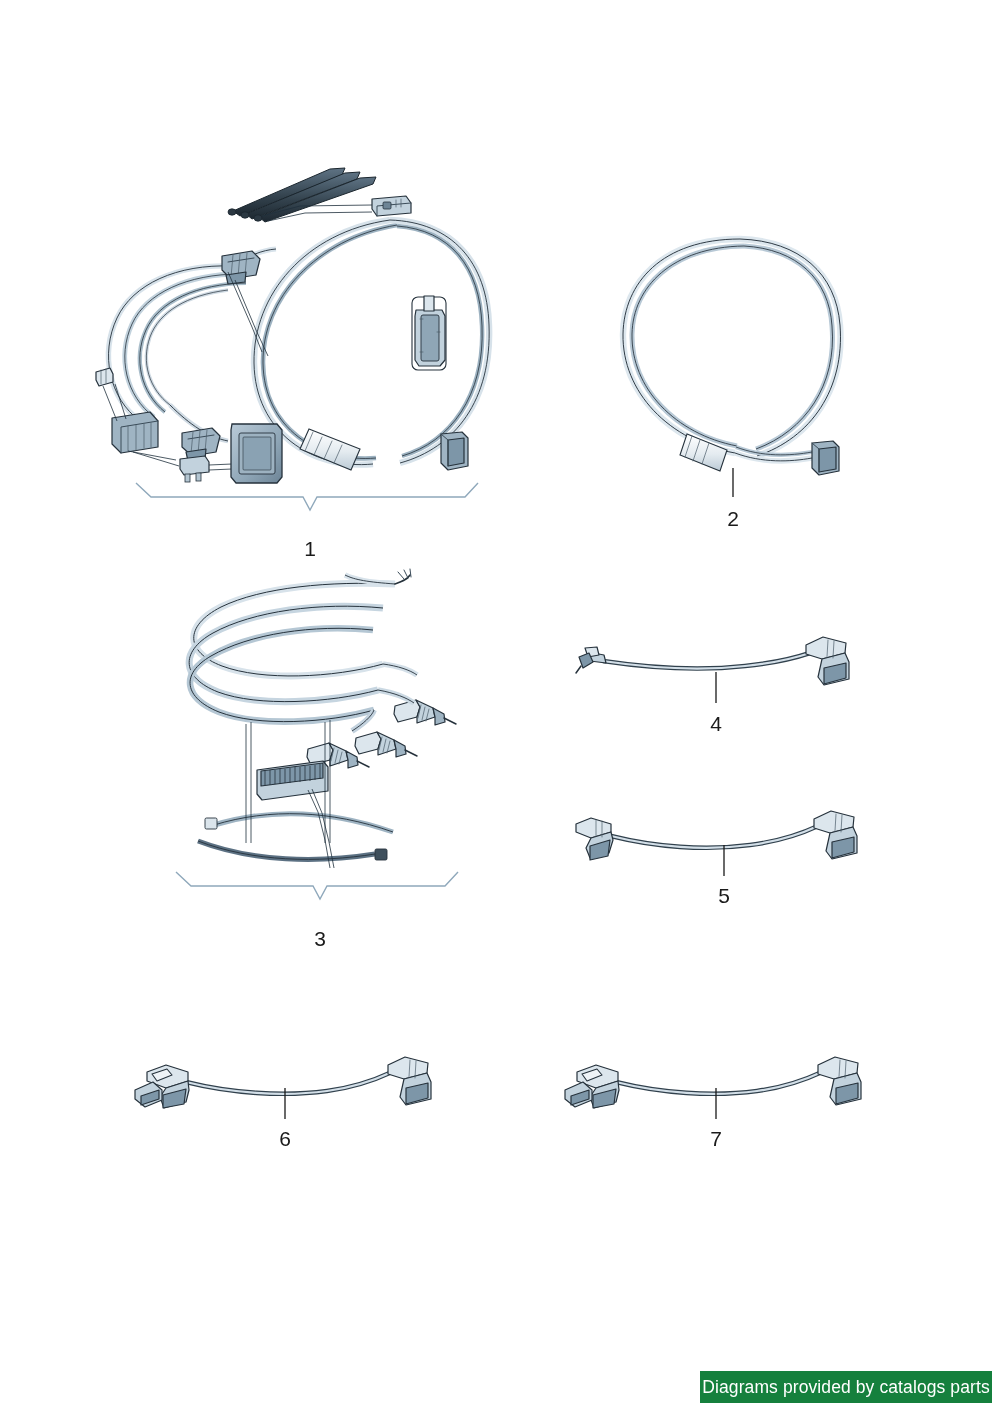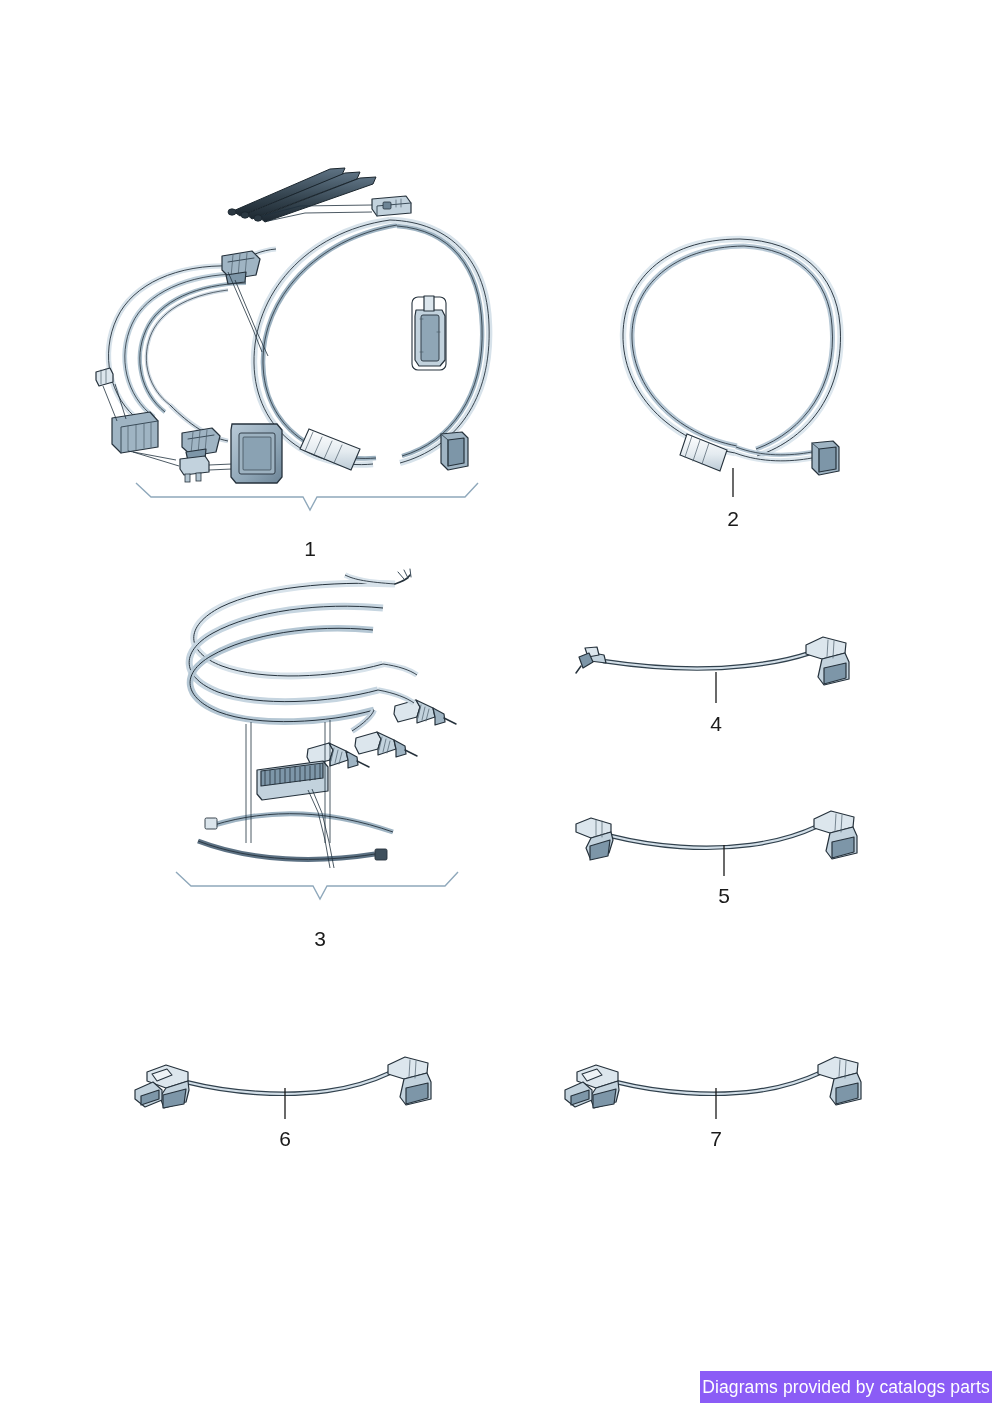--- a/index.html
+++ b/index.html
@@ -436,17 +436,17 @@
         <path class="fillA" d="M834 1079 L857 1073 L861 1082 L861 1099 L836 1105 L830 1097 Z"></path>
         <path class="fillD" d="M836 1088 L858 1083 L858 1098 L836 1104 Z"></path>
         <path class="ln-hair" d="M840 1060 L839 1077 M846 1061 L845 1078"></path>
       </g>
       <path class="leader" d="M716 1088 L716 1119"></path>
       <text class="callout-num" x="716" y="1146">7</text>
     </g>
 
   </svg>
 
-  <div id="watermark" style="left: 700px; top: 1371px; width: 292px; height: 32px; background: #8b5cf6; color: rgb(255, 255, 255);">
+  <div id="watermark" style="left: 700px; top: 1371px; width: 292px; height: 32px; background: #15803d; color: rgb(255, 255, 255);">
     <span>Diagrams provided by catalogs parts</span>
   </div>
 
 </div>
 
 </body></html>

